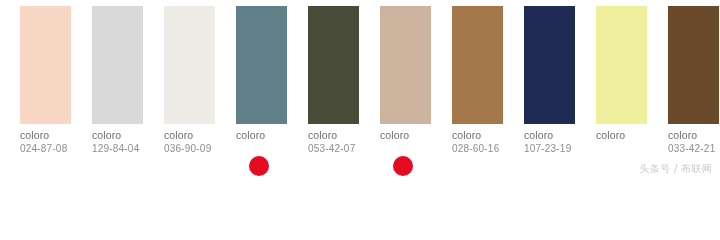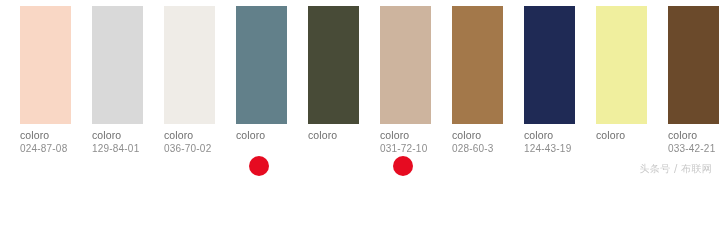--- a/index.html
+++ b/index.html
@@ -97,61 +97,61 @@
     <div class="swatch-cell">
       <div class="swatch-chip" style="background: rgb(249, 215, 197);"></div>
       <div class="swatch-label">coloro</div>
       <div class="swatch-code">024-87-08</div>
 
     </div>
 
     <div class="swatch-cell">
       <div class="swatch-chip" style="background: rgb(217, 217, 217);"></div>
       <div class="swatch-label">coloro</div>
-      <div class="swatch-code">129-84-01</div>
+      <div class="swatch-code">129-84-04</div>
 
     </div>
 
     <div class="swatch-cell">
       <div class="swatch-chip" style="background: rgb(239, 236, 231);"></div>
       <div class="swatch-label">coloro</div>
-      <div class="swatch-code">036-70-02</div>
+      <div class="swatch-code">036-90-09</div>
 
     </div>
 
     <div class="swatch-cell">
       <div class="swatch-chip" style="background: rgb(98, 128, 138);"></div>
       <div class="swatch-label">coloro</div>
       <div class="swatch-dot" style="background: rgb(230, 11, 33);"></div>
     </div>
 
     <div class="swatch-cell">
       <div class="swatch-chip" style="background: rgb(72, 75, 55);"></div>
       <div class="swatch-label">coloro</div>
+      <div class="swatch-code">053-42-07</div>
 
     </div>
 
     <div class="swatch-cell">
       <div class="swatch-chip" style="background: rgb(205, 180, 158);"></div>
       <div class="swatch-label">coloro</div>
-      <div class="swatch-code">031-72-10</div>
       <div class="swatch-dot" style="background: rgb(230, 11, 33);"></div>
     </div>
 
     <div class="swatch-cell">
       <div class="swatch-chip" style="background: rgb(163, 120, 74);"></div>
       <div class="swatch-label">coloro</div>
-      <div class="swatch-code">028-60-3</div>
+      <div class="swatch-code">028-60-16</div>
 
     </div>
 
     <div class="swatch-cell">
       <div class="swatch-chip" style="background: rgb(31, 42, 85);"></div>
       <div class="swatch-label">coloro</div>
-      <div class="swatch-code">124-43-19</div>
+      <div class="swatch-code">107-23-19</div>
 
     </div>
 
     <div class="swatch-cell">
       <div class="swatch-chip" style="background: rgb(240, 239, 158);"></div>
       <div class="swatch-label">coloro</div>
 
     </div>
 
     <div class="swatch-cell">

